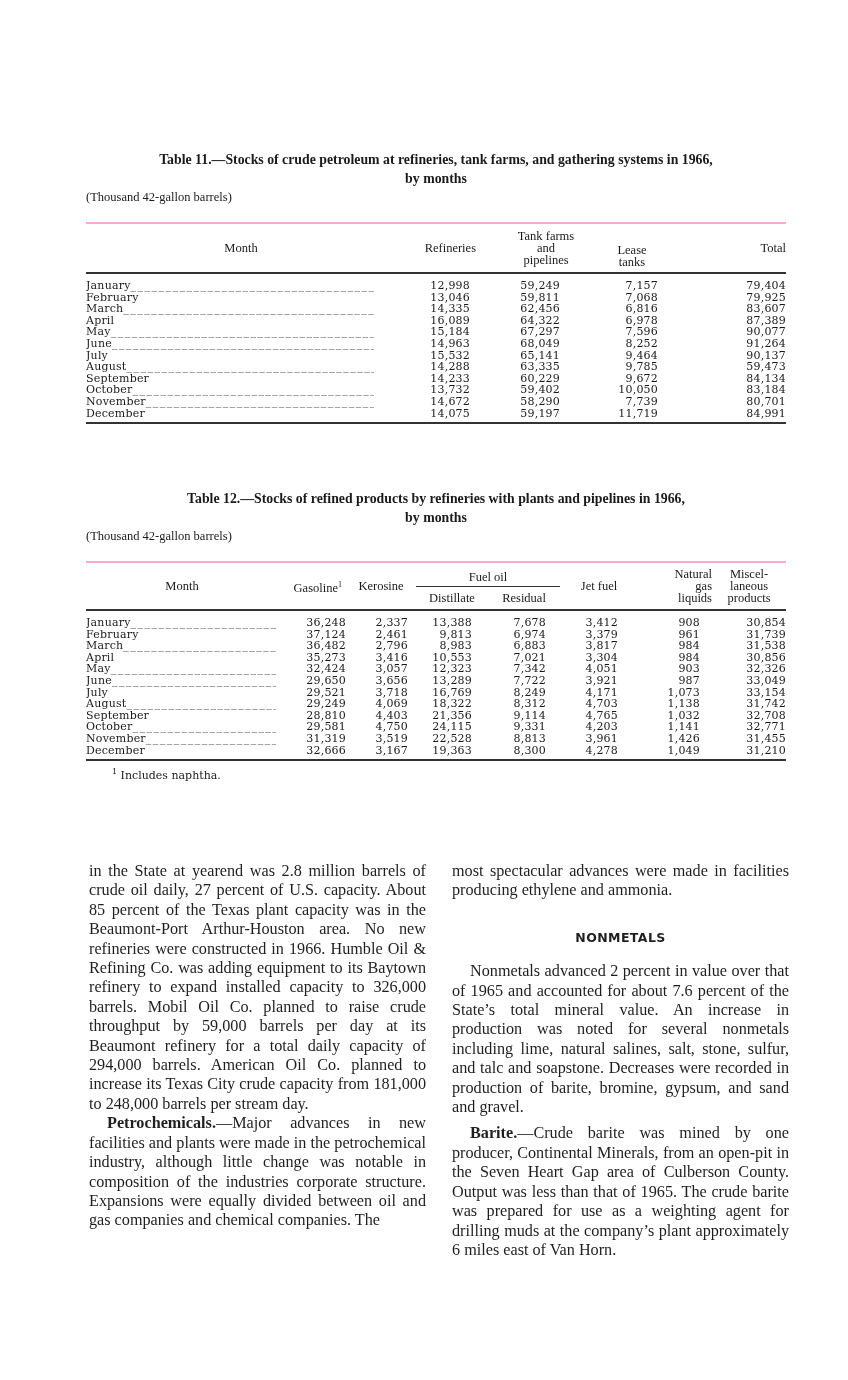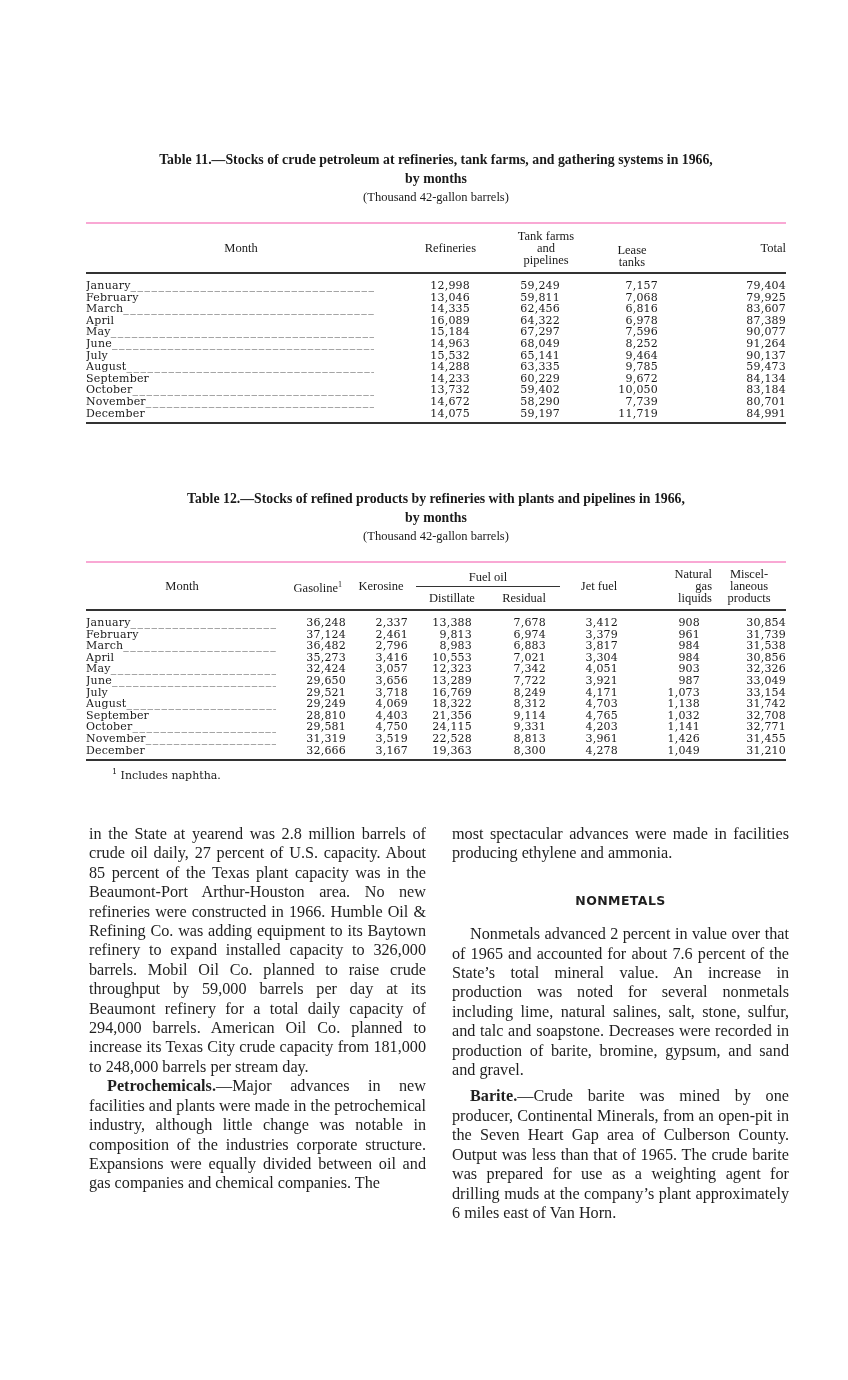--- a/index.html
+++ b/index.html
@@ -5,40 +5,40 @@
   html, body { margin: 0; padding: 0; background: #ffffff; }
   body { width: 848px; height: 1380px; position: relative; color: #1a1a1a; font-family: "DejaVu Serif", serif; overflow: hidden; }
   .page { position: absolute; left: 0; top: 0; width: 848px; height: 1380px; }
 
   .running-head { position: absolute; top: 103px; left: 86px; width: 700px; height: 30px; }
   .page-number { position: absolute; left: 0; top: 0; font-family: "Liberation Serif", serif; font-size: 22px; }
   .running-title { position: absolute; left: 0; right: 0; top: 3px; text-align: center; font-family: "Liberation Serif", serif; font-size: 13.5px; letter-spacing: 0.3px; }
 
   .table-block { position: absolute; left: 86px; width: 700px; }
   .t-title { text-align: center; font-family: "Liberation Serif", serif; font-weight: bold; font-size: 15px; line-height: 19px; transform: scaleX(0.92); transform-origin: center; }
-  .t-sub { text-align: center; font-family: "Liberation Serif", serif; font-size: 12.5px; line-height: 17px; margin-top: 1px; }
+  .t-sub { text-align: left; font-family: "Liberation Serif", serif; font-size: 12.5px; line-height: 17px; margin-top: 1px; }
 
   table.data { border-collapse: collapse; width: 700px; margin-top: 16px; font-family: "DejaVu Serif", serif; font-size: 11px; }
   table.data thead th { font-family: "Liberation Serif", serif; font-weight: normal; font-size: 12.5px; line-height: 12px; padding: 0; vertical-align: middle; }
   table.data thead tr.h-top th { border-top: 2px solid #f9a8d4; }
   table.data thead tr.h-last th, table.data thead th.full { border-bottom: 2px solid #333; }
   table.data tbody td { padding: 0; line-height: 11.6px; font-size: 11px; letter-spacing: 0.2px; white-space: nowrap; }
   table.data tbody tr:first-child td { padding-top: 6px; }
   table.data tbody tr:last-child td { padding-bottom: 3px; border-bottom: 2px solid #333; }
   td.num { text-align: right; }
   td.month { text-align: left; overflow: hidden; }
   .leader::after { content: "_ _ _ _ _ _ _ _ _ _ _ _ _ _ _ _ _ _ _ _ _ _ _ _ _ _ _ _ _ _ _ _ _ _ _ _ _ _ _ _ _ _ _ _"; letter-spacing: -1px; color: #333; }
   .month-cell { display: block; overflow: hidden; white-space: nowrap; }
 
   .fuel-oil-span { border-bottom: 1px solid #333 !important; }
   sup { font-size: 8px; vertical-align: 5px; }
 
   .footnote { font-family: "DejaVu Serif", serif; font-size: 11px; margin-top: 6px; padding-left: 26px; }
 
-  .col { position: absolute; top: 825px; width: 337px; font-family: "Liberation Serif", serif; font-size: 16.2px; line-height: 19.4px; text-align: justify; color: #1f1f1f; }
+  .col { position: absolute; top: 862px; width: 337px; font-family: "Liberation Serif", serif; font-size: 16.2px; line-height: 19.4px; text-align: justify; color: #1f1f1f; }
   .col p { margin: 0; }
   .col p.indent { text-indent: 18px; }
   .col-left { left: 89px; }
   .col-right { left: 452px; }
   .section-head { text-align: center; font-family: "DejaVu Sans", sans-serif; font-weight: bold; font-size: 12.5px; letter-spacing: 0.4px; margin: 27px 0 15px 0; }
   b.run-in { font-weight: bold; }
 </style>
 </head>
 <body>
 

